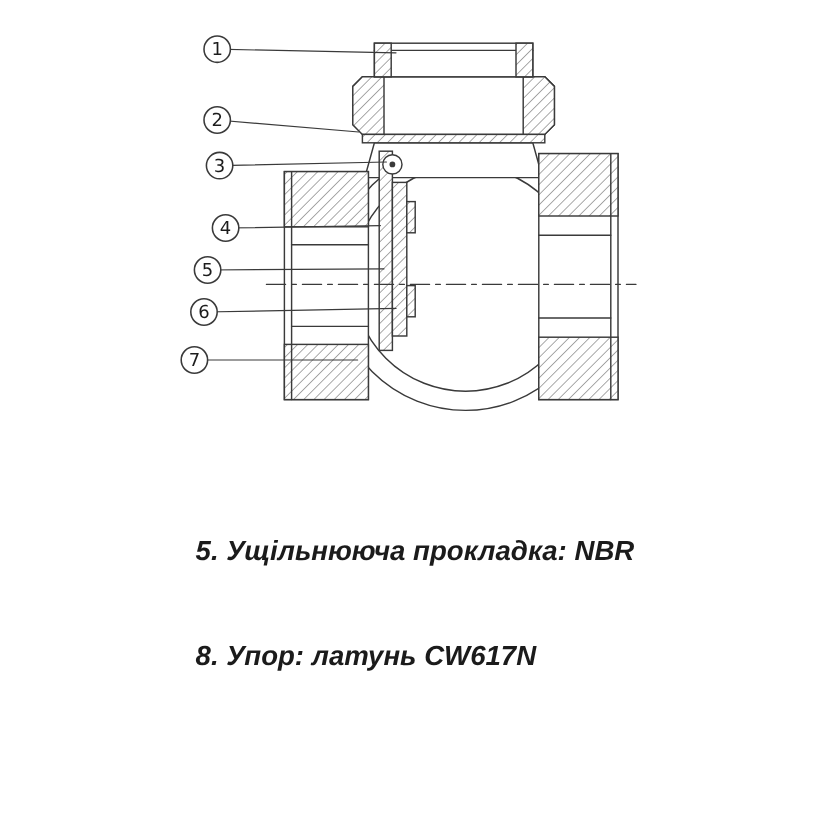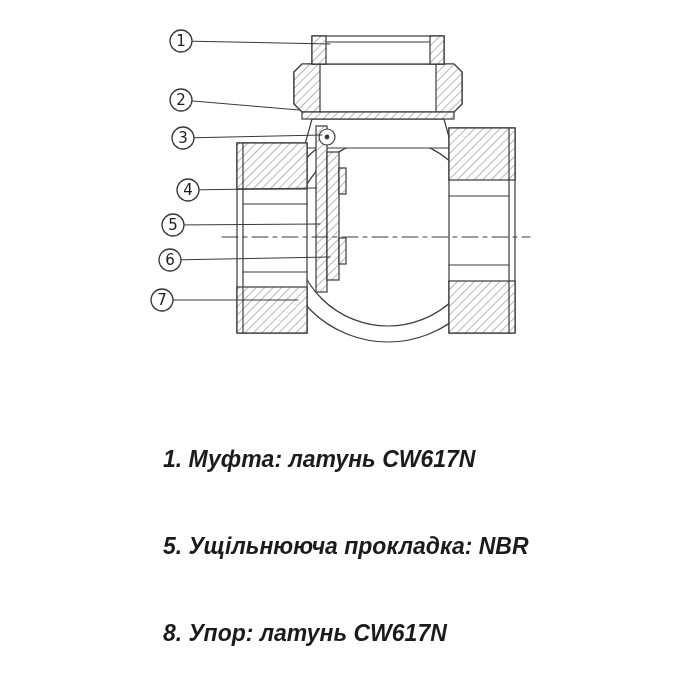--- a/index.html
+++ b/index.html
@@ -127,21 +127,20 @@
         </g>
         <g>
           <circle cx="162" cy="300" r="11" fill="#ffffff"></circle>
           <text class="callout-num" x="162" y="305" text-anchor="middle" stroke="none">7</text>
         </g>
       </g>
     </g>
   </svg>
 
   <div class="legend">
-    <div>1. Муфта: латунь CW617N</div>
     <div>5. Ущільнююча прокладка: NBR</div>
     <div>8. Упор: латунь CW617N</div>
     
     
     
     
   </div>
 
 </div>
 

